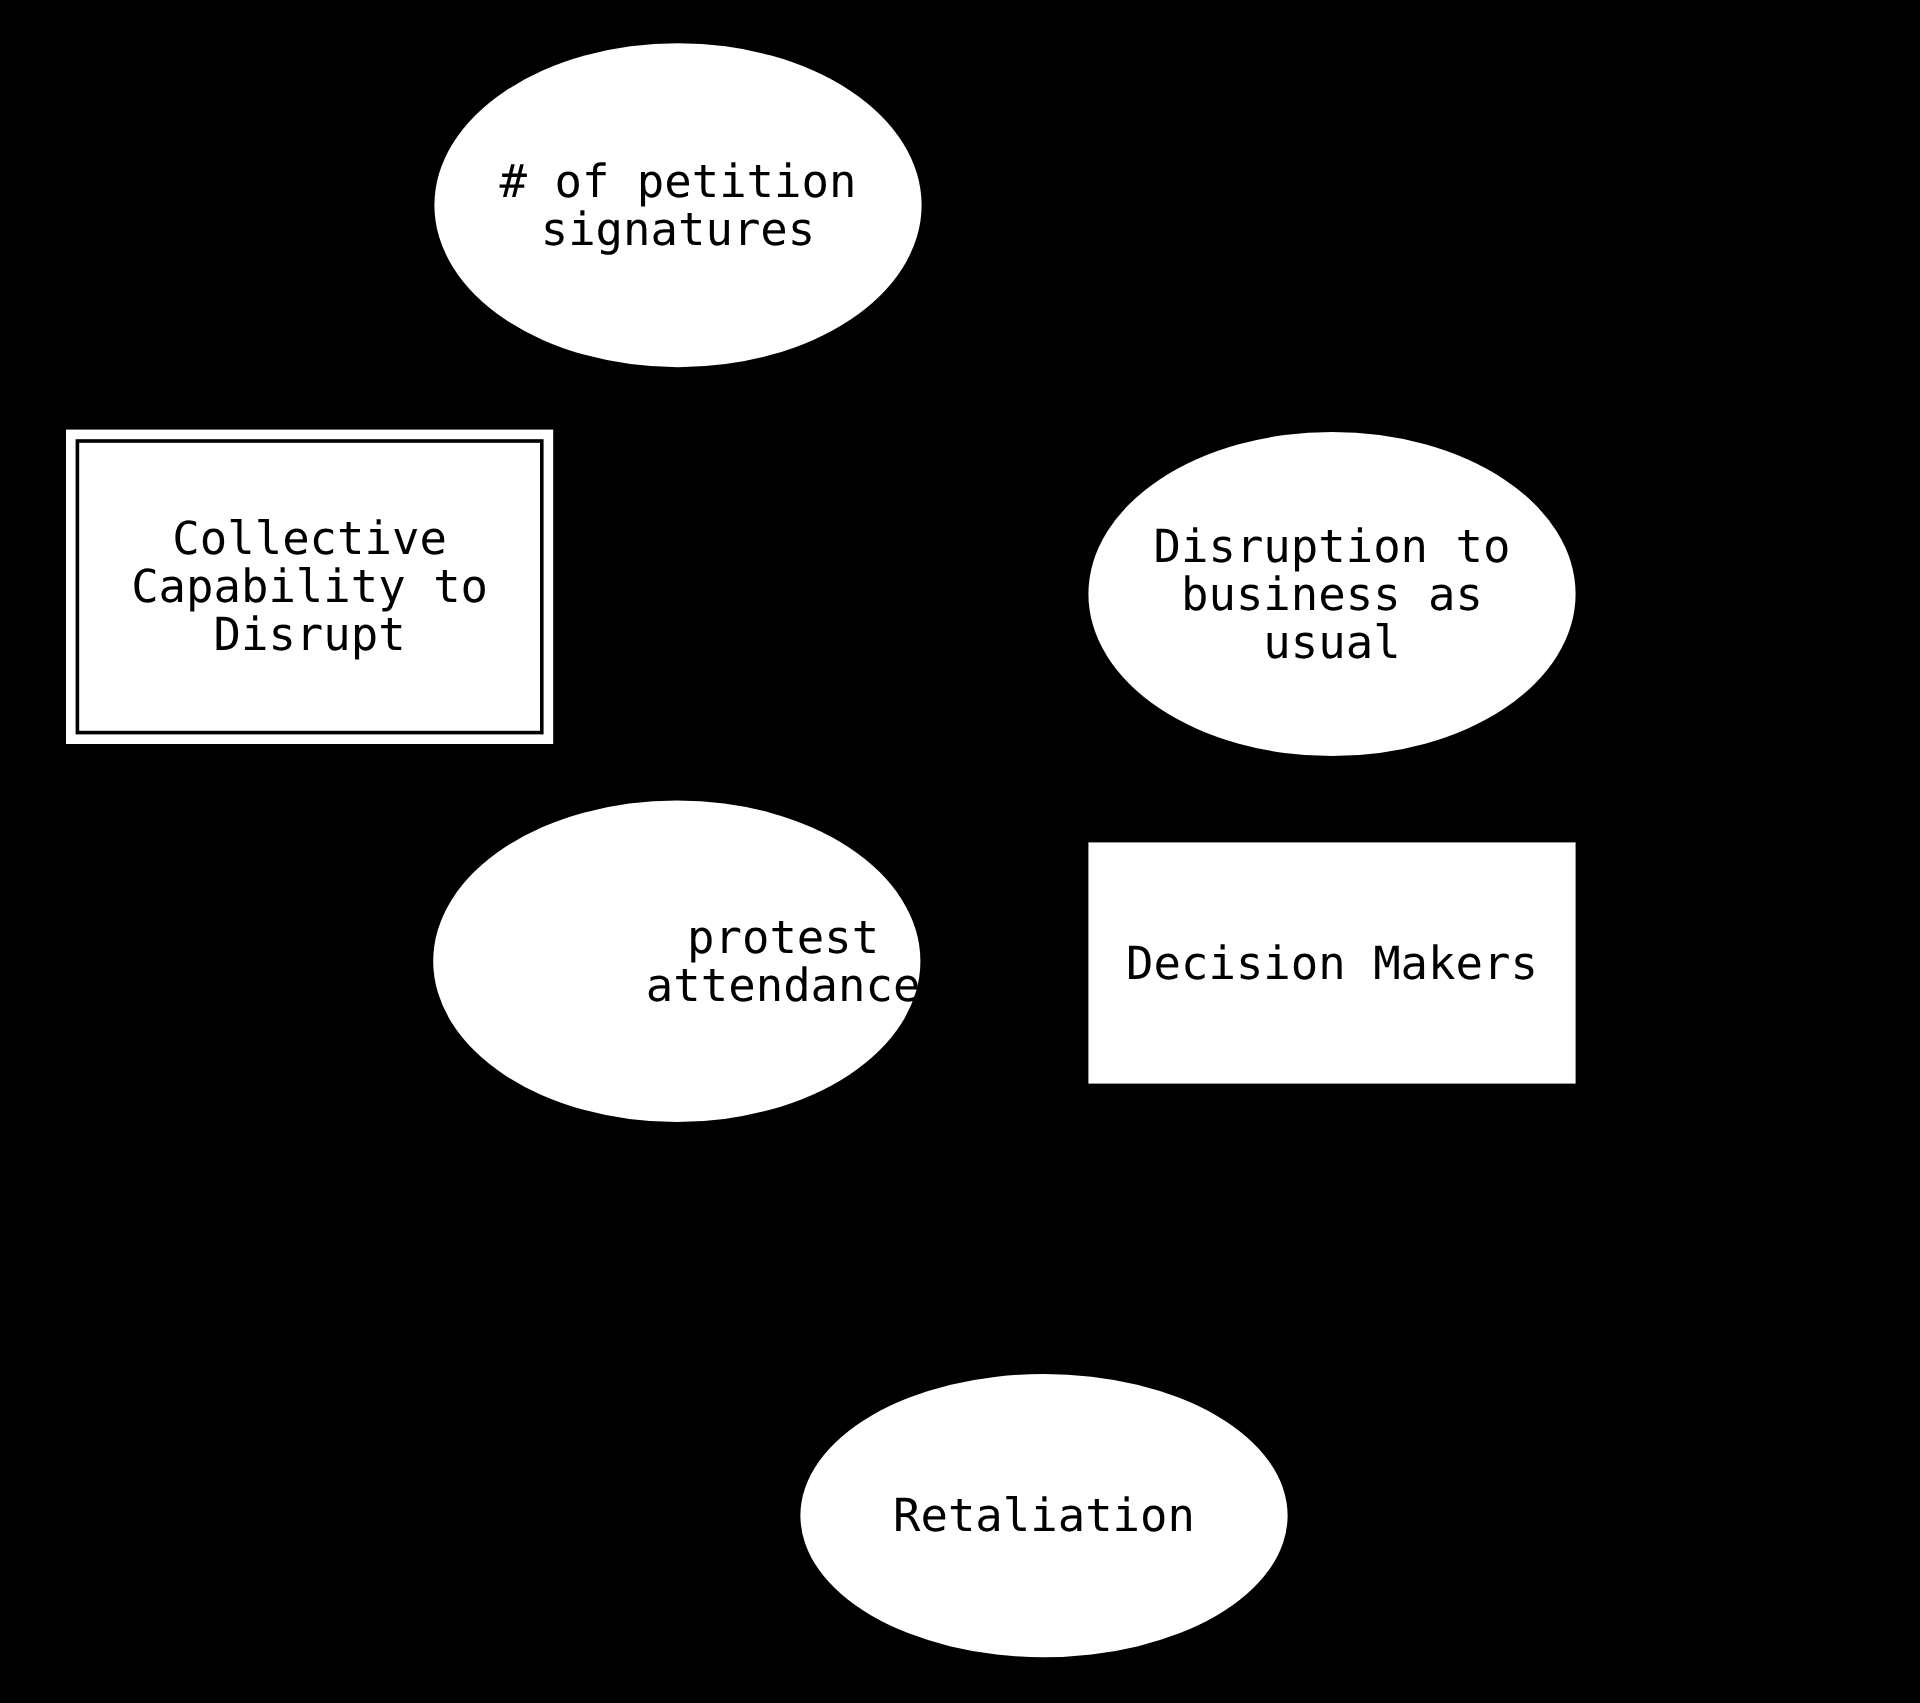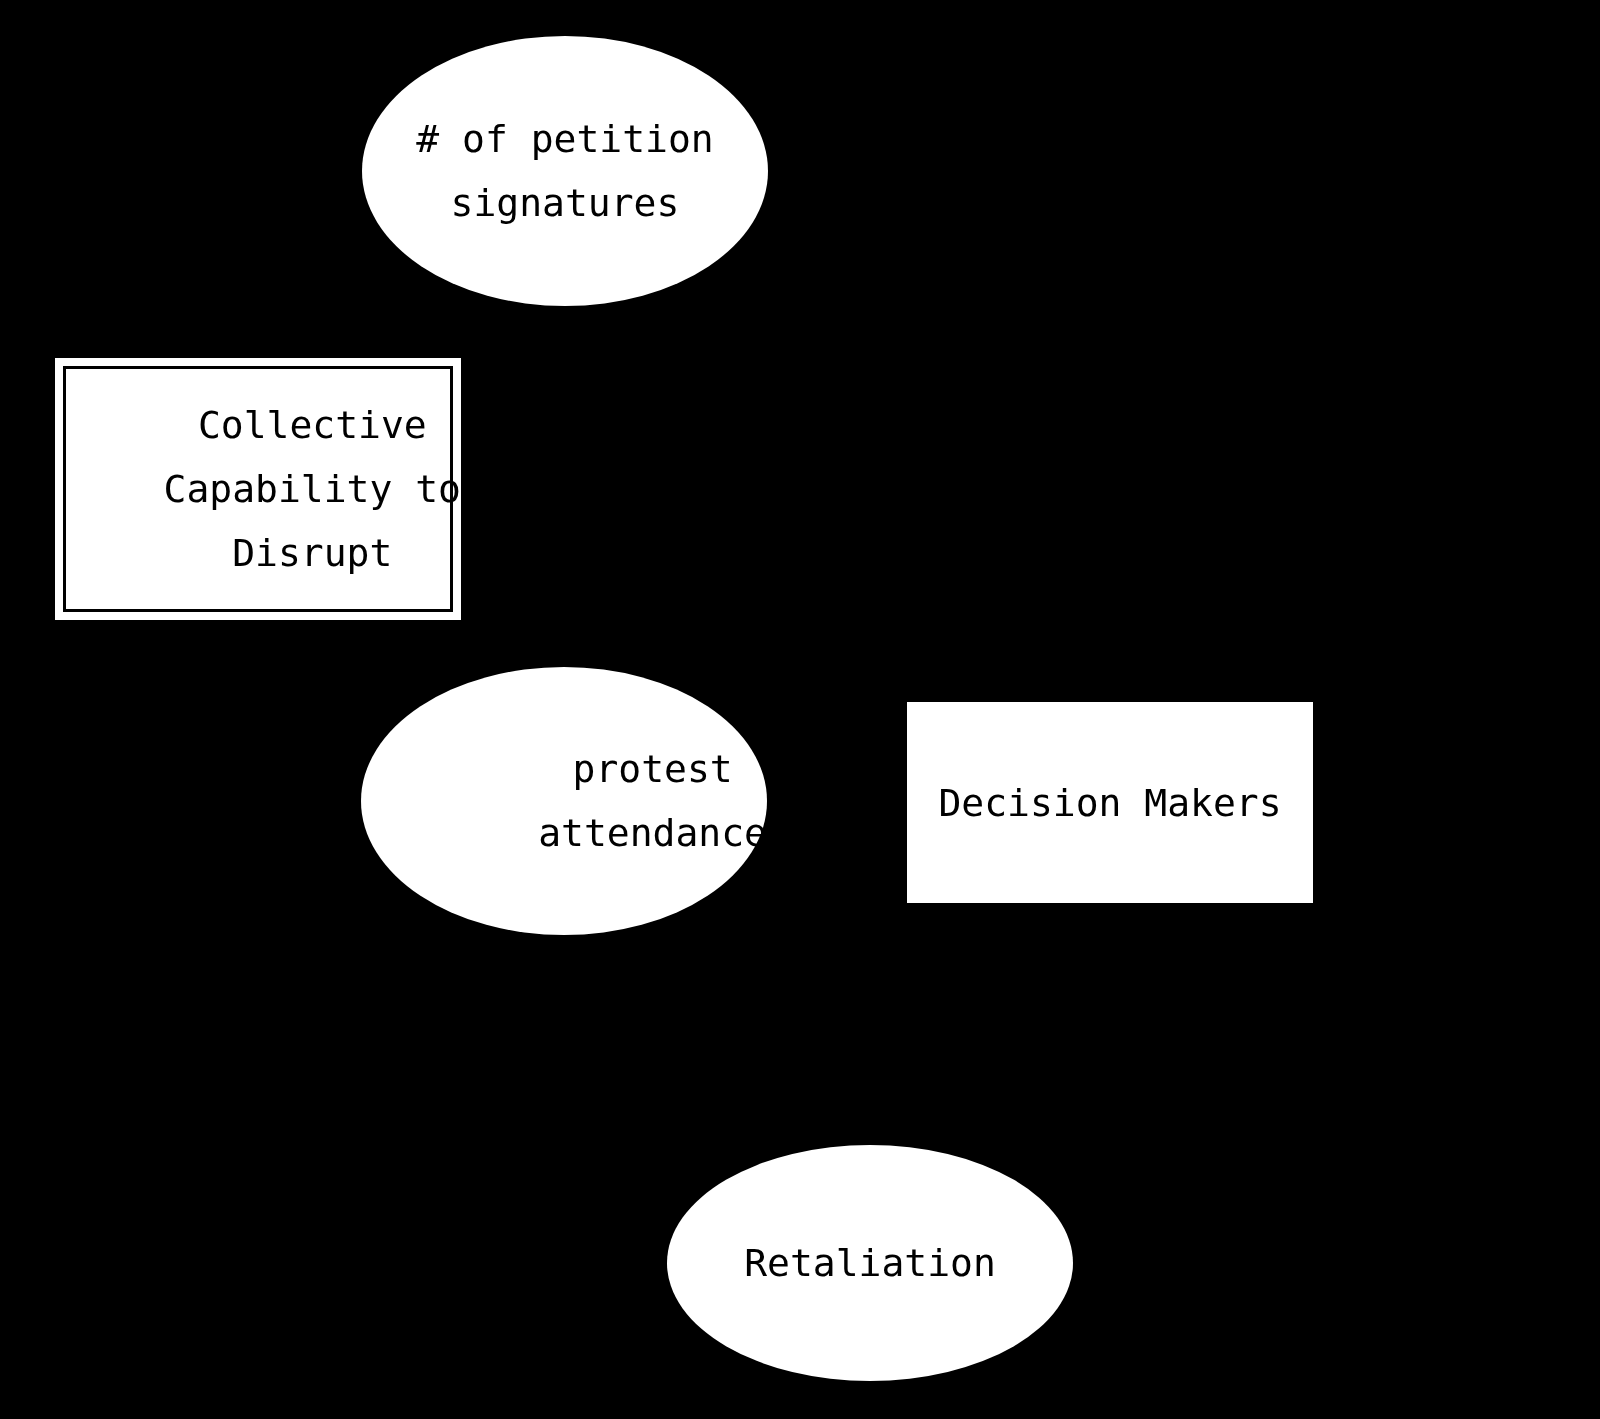--- a/index.html
+++ b/index.html
@@ -21,21 +21,21 @@
   }
   .node {
     position: absolute;
     display: flex;
     align-items: center;
     justify-content: center;
     text-align: center;
     background: #ffffff;
     color: #000000;
     font-size: 38px;
-    line-height: 64px;
+    line-height: 40px;
     white-space: pre-line;
     box-sizing: border-box;
   }
   .node .label {
     position: relative;
     z-index: 2;
   }
   .ellipse {
     border-radius: 50%;
   }
@@ -49,21 +49,21 @@
     border: 3px solid #000000;
   }
   .double-ellipse > .inner-border {
     left: 10px; right: 10px; top: 10px; bottom: 10px;
     border: 3px solid #000000;
     border-radius: 50%;
   }
 
   
   #node-petition-signatures { left: 362px; top: 36px;  width: 406px; height: 270px; }
-  #node-collective-capability { left: 55px; top: 358px; width: 406px; height: 262px; justify-content: flex-end; }
+  #node-collective-capability { left: 55px; top: 358px; width: 406px; height: 262px; }
   #node-disruption { left: 907px; top: 360px; width: 406px; height: 270px; }
   #node-protest-attendance { left: 361px; top: 667px; width: 406px; height: 268px; justify-content: flex-end; }
   #node-decision-makers { left: 907px; top: 702px; width: 406px; height: 201px; }
   #node-retaliation { left: 667px; top: 1145px; width: 406px; height: 236px; }
   #node-desired-change { left: 1145px; top: 1143px; width: 418px; height: 230px; }
 </style>
 </head>
 <body>
 
 <div class="canvas">
@@ -73,20 +73,25 @@
 signatures</span>
   </div>
 
   <div id="node-collective-capability" class="node double-rect">
     <div class="inner-border"></div>
     <span class="label">Collective
 Capability to
 Disrupt</span>
   </div>
 
+  <div id="node-disruption" class="node ellipse">
+    <span class="label">Disruption to
+business as
+usual</span>
+  </div>
 
   <div id="node-protest-attendance" class="node ellipse">
     <span class="label">protest
 attendance</span>
   </div>
 
   <div id="node-decision-makers" class="node">
     <span class="label">Decision Makers</span>
   </div>
 

